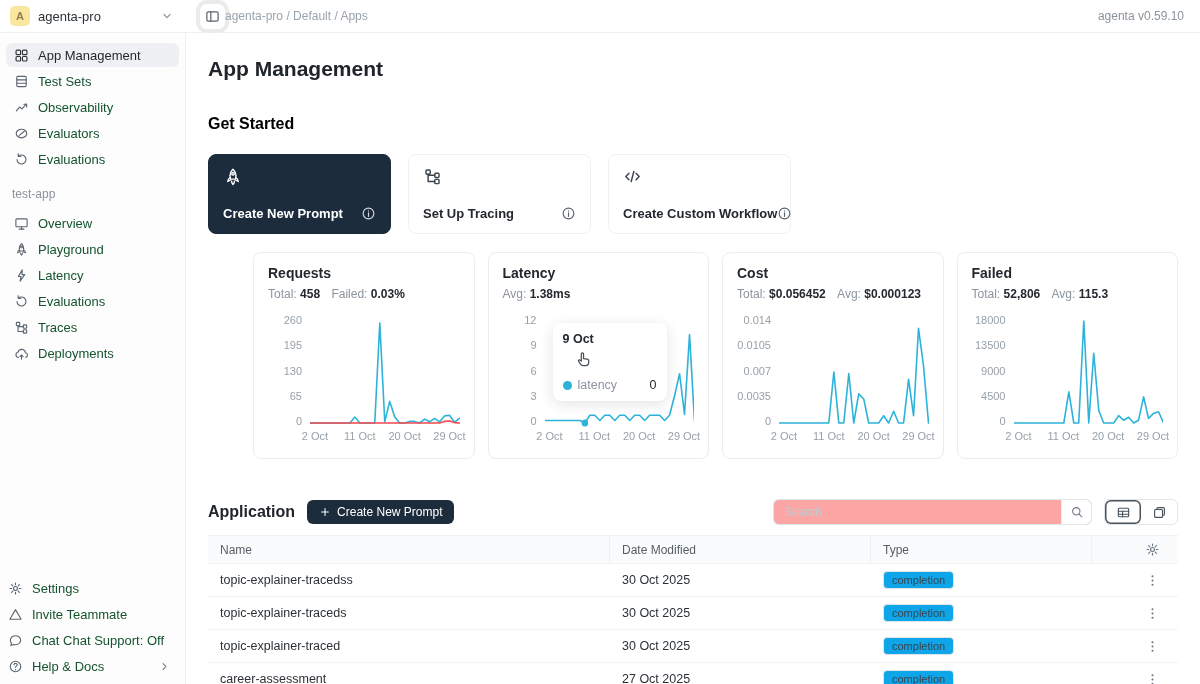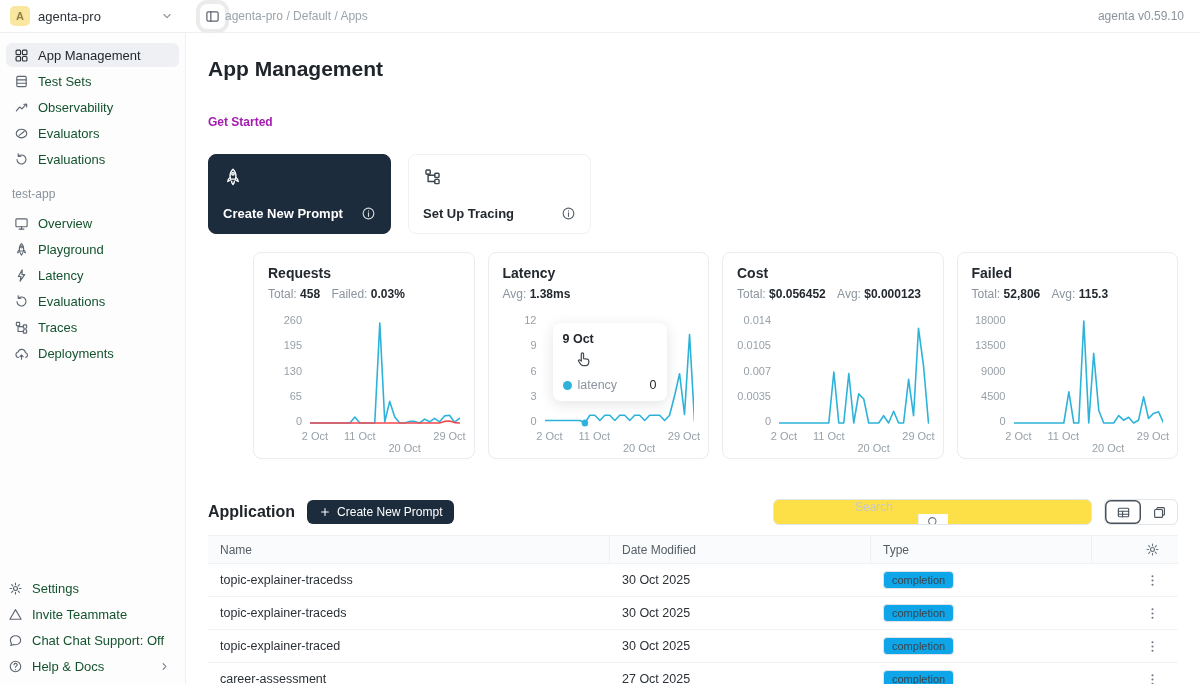--- a/index.html
+++ b/index.html
@@ -21,21 +21,21 @@
   .nav-item{display:flex;align-items:center;gap:9px;height:24px;padding:0 8px;border-radius:6px;font-size:13px;color:#14532d;margin-bottom:2px;cursor:pointer;white-space:nowrap;}
   .nav-item .ic{color:#5c6670;}
   .nav-item.selected{background:#eef0f3;color:#23292f;font-weight:500;}
   .nav-item.selected .ic{color:#2c3138;}
   .section-label{font-size:12px;color:#8a939b;margin:16px 6px 10px;}
   .sidebar-bottom{position:absolute;left:0;right:6px;bottom:4px;}
   .nav-item .chev-r{margin-left:auto;color:#6b7480;}
   
   .content{position:absolute;left:186px;top:33px;right:0;bottom:0;padding:18px 22px 0;overflow:hidden;background:#fff;}
   .page-title{font-size:21px;font-weight:600;color:#20252b;margin:6px 0 0;}
-  .gs-title{font-size:12px;font-weight:600;color:#a21caf;margin-top:34px;height:19px;}
+  .gs-title{font-size:16px;font-weight:600;color:#000000;margin-top:34px;height:19px;}
   
   .gcards{display:flex;gap:17px;margin-top:20px;}
   .gcard{width:183px;height:80px;border-radius:8px;border:1px solid #f0f1f3;padding:12px 14px;display:flex;flex-direction:column;justify-content:space-between;background:#fff;cursor:pointer;}
   .gcard .ic{color:#3b434b;}
   .gcard.dark{background:#1c2c3c;border-color:#1c2c3c;}
   .gcard.dark .ic{color:#fff;}
   .gcard .lrow{display:flex;justify-content:space-between;align-items:center;}
   .gcard .label{font-size:13px;font-weight:600;color:#23292f;white-space:nowrap;}
   .gcard.dark .label{color:#fff;}
   .gcard .info{color:#59616b;}
@@ -46,34 +46,34 @@
   .ctitle{font-size:14px;font-weight:700;color:#23292f;height:18px;}
   .cstats{font-size:12px;color:#8b949e;margin-top:4px;height:16px;white-space:nowrap;}
   .cstats b{color:#23292f;font-weight:700;}
   .cstats .s2{margin-left:8px;}
   .cbody{display:flex;margin-top:12px;}
   .yaxis{width:42px;height:112px;display:flex;flex-direction:column;justify-content:space-between;align-items:flex-end;padding-right:8px;font-size:11px;color:#98a1a8;line-height:11px;}
   .plot{flex:1;height:112px;position:relative;}
   .plot svg{position:absolute;left:0;top:0;width:100%;height:100%;}
   .xaxis{margin-left:42px;position:relative;height:14px;font-size:11px;color:#98a1a8;margin-top:3px;}
   .xaxis span{position:absolute;transform:translateX(-50%);white-space:nowrap;}
-  .xt0{left:3.3%;}.xt1{left:33.3%;}.xt2{left:63.3%;margin-top:12px;}.xt3{left:93.3%;}
+  .xt0{left:3.3%;}.xt1{left:33.3%;}.xt2{left:63.3%;}.xt3{left:93.3%;}
   
   .tooltip{position:absolute;left:64px;top:70px;width:114px;background:#fff;border-radius:8px;box-shadow:0 3px 14px rgba(31,41,51,.13);padding:9px 10px;z-index:3;}
   .tt-date{font-size:12.5px;font-weight:600;color:#23292f;}
   .tt-cursor{position:absolute;left:22px;top:27px;color:#454c54;}
   .tt-row{display:flex;align-items:center;gap:6px;margin-top:32px;font-size:12.5px;color:#8b949e;}
   .tt-dot{width:9px;height:9px;border-radius:50%;flex:none;}
   .tt-val{margin-left:auto;color:#23292f;}
   
   .app-head{display:flex;align-items:center;margin-top:40px;gap:12px;height:26px;}
   .app-title{font-size:16px;font-weight:600;color:#20252b;}
   .navy-btn{display:flex;align-items:center;gap:6px;background:#1c2c3c;color:#fff;border:none;border-radius:6px;height:24px;padding:0 12px;font-size:12px;cursor:pointer;font-family:inherit;white-space:nowrap;}
   .spacer{flex:1;}
-  .search{width:319px;height:26px;border:1px solid #e3e6e9;border-radius:6px;display:flex;align-items:center;background:#fde047;overflow:hidden;flex-direction:column;}
+  .search{width:319px;height:26px;border:1px solid #e3e6e9;border-radius:6px;display:flex;align-items:center;background:#fca5a5;overflow:hidden;}
   .search input{flex:1;border:none;outline:none;padding:0 10px;font-size:12px;color:#333;background:transparent;font-family:inherit;min-width:0;}
   .search input::placeholder{color:#c3c9cf;}
   .search .sbtn{width:30px;height:100%;display:flex;align-items:center;justify-content:center;border-left:1px solid #eef0f2;color:#6b7480;background:#fff;border-top:none;border-right:none;border-bottom:none;cursor:pointer;}
   .viewtoggle{display:flex;border:1px solid #e3e6e9;border-radius:6px;height:26px;background:#fff;}
   .vt{width:36px;display:flex;align-items:center;justify-content:center;color:#49525b;cursor:pointer;background:transparent;border:none;padding:0;}
   .vt.selected{box-shadow:inset 0 0 0 1.5px #49525b;border-radius:6px;}
   
   .table{margin-top:10px;}
   .thead{display:grid;grid-template-columns:402px 261px 221px 1fr;height:29px;background:#fafbfc;border-top:1px solid #f0f1f3;border-bottom:1px solid #f0f1f3;font-size:12px;color:#555e66;font-weight:500;}
   .th{display:flex;align-items:center;padding-left:12px;border-right:1px solid #eef0f2;height:100%;}
@@ -343,20 +343,31 @@
         <svg class="ic" width="19" height="19" fill="none" stroke="currentColor" stroke-width="1.2" stroke-linecap="round" stroke-linejoin="round">
             <use href="#i-tree"></use>
           </svg>
         <div class="lrow">
           <span class="label">Set Up Tracing</span>
           <svg class="ic info" width="15" height="15" fill="none" stroke="currentColor" stroke-width="1.2" stroke-linecap="round" stroke-linejoin="round">
               <use href="#i-info"></use>
             </svg>
         </div>
       </div>
+      <div class="gcard">
+        <svg class="ic" width="19" height="19" fill="none" stroke="currentColor" stroke-width="1.2" stroke-linecap="round" stroke-linejoin="round">
+            <use href="#i-code"></use>
+          </svg>
+        <div class="lrow">
+          <span class="label">Create Custom Workflow</span>
+          <svg class="ic info" width="15" height="15" fill="none" stroke="currentColor" stroke-width="1.2" stroke-linecap="round" stroke-linejoin="round">
+              <use href="#i-info"></use>
+            </svg>
+        </div>
+      </div>
     </div>
 
     <div class="chartrow">
 
       <div class="ccard">
         <div class="ctitle">Requests</div>
         <div class="cstats">
           <span>Total:</span> <b>458</b>
           <span class="s2">Failed:</span> <b>0.03%</b>
         </div>

